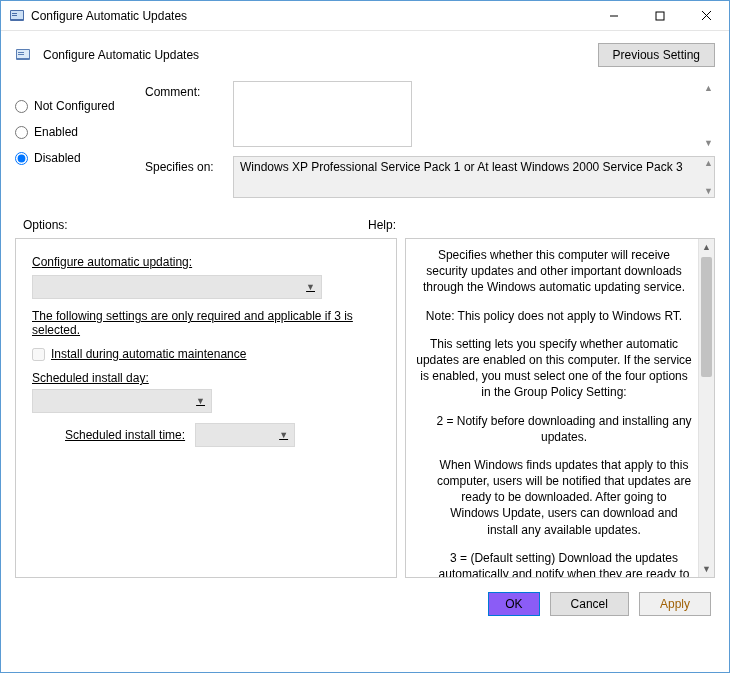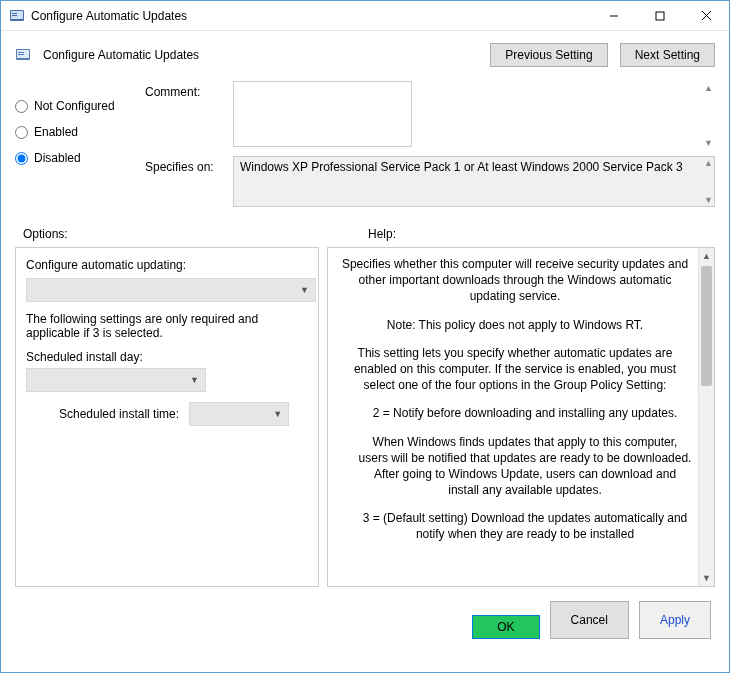--- a/index.html
+++ b/index.html
@@ -37,53 +37,53 @@
     .header {
       display: flex; align-items: center; padding: 12px 14px 10px 14px;
     }
     .header-left { display: flex; align-items: center; gap: 8px; flex: 1; }
     .header-left .hdr-icon { width: 20px; height: 16px; display:inline-flex; align-items:center; justify-content:center; }
     .header-buttons { display: flex; gap: 12px; }
     .btn {
       background: #e1e1e1; border: 1px solid #adadad; padding: 4px 14px;
       font-family: inherit; font-size: 12px; cursor: default;
     }
-    .btn:disabled, .btn.disabled { color: #1d4ed8; background: #f0f0f0; }
+    .btn:disabled, .btn.disabled { color: #a16207; background: #f0f0f0; }
     
     .topsec { padding: 4px 14px 8px 14px; display: flex; }
     .radio-col { width: 130px; padding-top: 6px; margin-top: 12px; }
     .radio-item { display: flex; align-items: center; gap: 6px; margin-bottom: 12px; }
     .radio-item input { margin:0; }
     .fields-col { flex: 1; }
     .field-row { display: flex; align-items: flex-start; margin-bottom: 6px; }
     .field-label { width: 88px; padding-top: 4px; text-align: left; }
     .comment-box {
       flex: 1; height: 66px; border: 1px solid #cccccc; background: #ffffff;
       padding: 4px 16px 4px 6px; font-family: inherit; font-size: 12px; resize: none;
       position: relative;
     }
     .supported-box {
-      flex: 1; height: 51px; border: 1px solid #cccccc; background: #f0f0f0;
+      flex: 1; height: 42px; border: 1px solid #cccccc; background: #f0f0f0;
       padding: 3px 16px 3px 6px; font-family: inherit; font-size: 12px;
       display: flex; align-items: flex-start; overflow: hidden;
     }
     .scroll-arrows {
       position: absolute; right: 2px; top: 2px; bottom: 2px;
       display: flex; flex-direction: column; justify-content: space-between;
       color: #888; font-size: 9px;
     }
     .box-wrap { position: relative; flex: 1; }
     
     .labels-row { display: flex; padding: 6px 14px 6px 22px; }
     .labels-row .ol { width: 345px; }
     
     .mainsplit { display: flex; padding: 0 14px; gap: 8px; height: 340px; }
     .options-panel {
-      width: 304px; border: 1px solid #cccccc; padding: 10px;
-      background: #ffffff; overflow: hidden;
+      width: 382px; border: 1px solid #cccccc; padding: 16px;
+      background: #ffffff; overflow: hidden; text-decoration: underline;
     }
     .options-panel .grp { margin-bottom: 10px; }
     .combo, .combo-sm {
       background: #e6e6e6; border: 1px solid #d8d8d8; height: 24px;
       display: flex; align-items: center; justify-content: flex-end;
       padding-right: 6px; color: #666;
     }
     .combo { width: 290px; }
     .combo-sm { width: 180px; }
     .combo .caret, .combo-sm .caret { font-size: 9px; color: #555; }
@@ -106,21 +106,21 @@
       display: flex; flex-direction: column;
     }
     .sb-btn { height: 16px; display:flex; align-items:center; justify-content:center; color:#606060; font-size:9px;}
     .sb-track { flex: 1; position: relative; }
     .sb-thumb { position: absolute; left: 2px; right: 2px; top: 2px; height: 120px; background: #c2c2c2; border-radius: 2px; }
     
     .bottom-bar {
       display: flex; justify-content: flex-end; gap: 10px;
       padding: 14px 18px 14px 14px;
     }
-    .btn.primary { background: #22c55e; border: 1px solid #0078d7; padding: 4px 24px; margin-top: 14px; }
+    .btn.primary { background: #8b5cf6; border: 1px solid #0078d7; padding: 4px 16px; }
     .btn.normal { padding: 4px 20px; }
   </style>
 </head>
 <body>
 
 <div class="titlebar">
   <span class="app-icon">
     <svg width="16" height="16" viewBox="0 0 16 16">
         <rect x="1" y="2" width="14" height="11" rx="1" fill="#4a6ea9"></rect>
         <rect x="2" y="3" width="12" height="8" fill="#cde0f5"></rect>
@@ -156,21 +156,20 @@
           <rect x="1" y="2" width="14" height="11" rx="1" fill="#5b7fb5"></rect>
           <rect x="2" y="3" width="12" height="8" fill="#dceaf8"></rect>
           <rect x="3" y="5" width="6" height="1" fill="#5b7fb5"></rect>
           <rect x="3" y="7" width="6" height="1" fill="#5b7fb5"></rect>
         </svg>
     </span>
     <span>Configure Automatic Updates</span>
   </div>
   <div class="header-buttons">
     <button class="btn">Previous Setting</button>
-    <button class="btn">Next Setting</button>
   </div>
 </div>
 
 <div class="topsec">
   <div class="radio-col">
     <label class="radio-item">
       <input type="radio" name="state" style="">
       <span>Not Configured</span>
     </label>
     <label class="radio-item">
@@ -213,20 +212,24 @@
 
 <div class="mainsplit">
   <div class="options-panel">
     <div class="grp">
       <div style="margin-bottom:6px;">Configure automatic updating:</div>
       <div class="combo">
           <span class="caret">▼</span>
         </div>
     </div>
     <div class="grp">The following settings are only required and applicable if 3 is selected.</div>
+    <label class="chk-row">
+      <input type="checkbox" disabled="" style="">
+      <span>Install during automatic maintenance</span>
+    </label>
     <div class="grp">
       <div style="margin-bottom:4px;">Scheduled install day:</div>
       <div class="combo-sm">
           <span class="caret">▼</span>
         </div>
     </div>
     <div class="combo-row">
       <span>Scheduled install time:</span>
       <div class="combo-sm" style="width:100px;">
           <span class="caret">▼</span>

